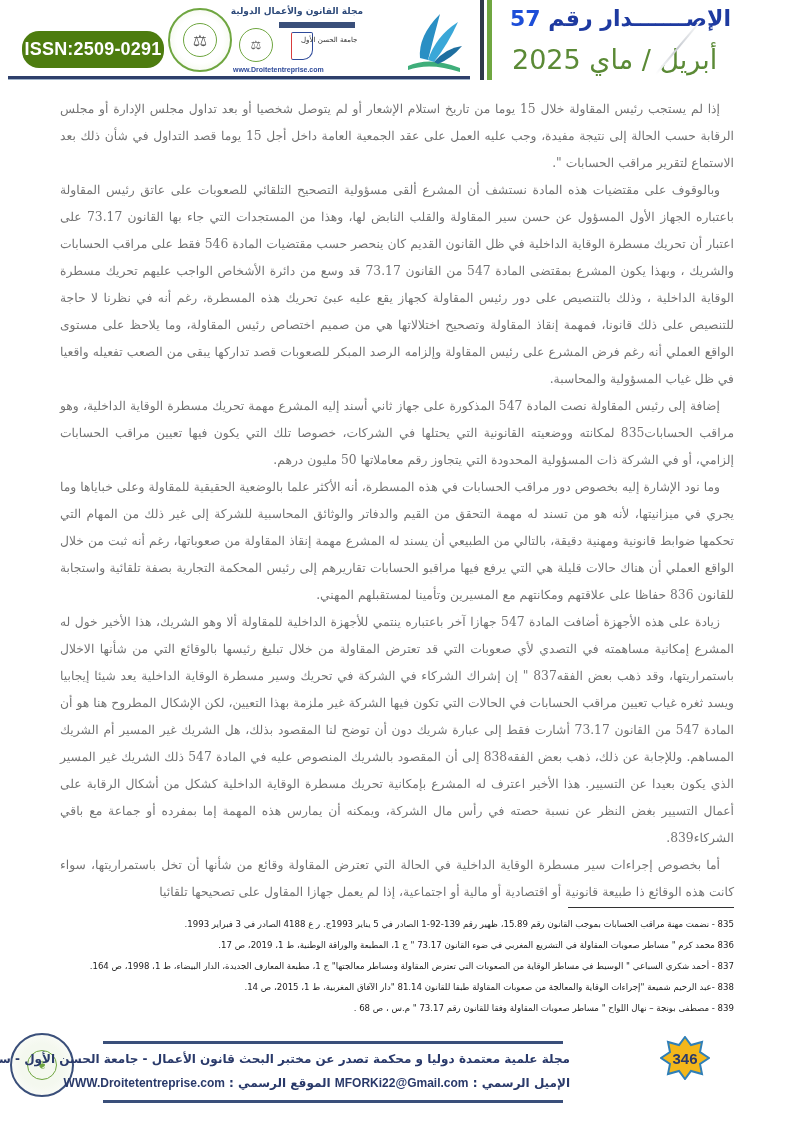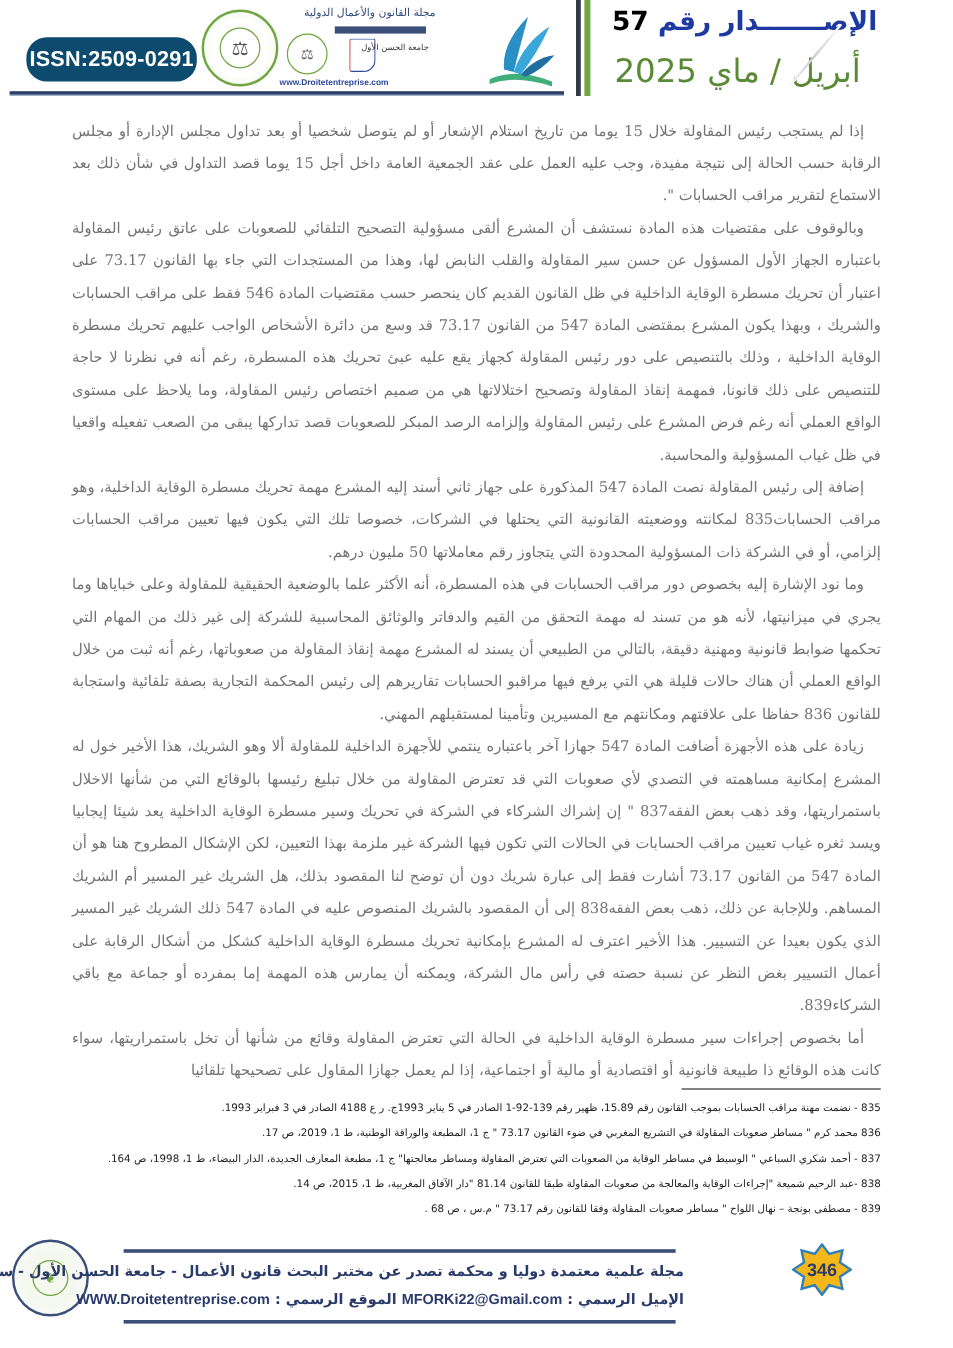--- a/index.html
+++ b/index.html
@@ -3,45 +3,45 @@
 <meta charset="utf-8">
 <style>
   * { box-sizing: border-box; margin: 0; padding: 0; }
   html, body { width: 794px; height: 1123px; background: #ffffff; overflow: hidden; }
   body { position: relative; font-family: "DejaVu Sans", sans-serif; color: #1a1a1a; }
 
   
   .header { position: absolute; left: 0; top: 0; width: 794px; height: 86px; }
   .issn-badge {
     position: absolute; left: 22px; top: 31px; width: 142px; height: 37px;
-    background: #0c4a6e; border-radius: 17px; color: #fff;
+    background: #4d7c0f; border-radius: 17px; color: #fff;
     font-family: "Liberation Sans", sans-serif; font-size: 18px; font-weight: bold;
     display: flex; align-items: center; justify-content: center; letter-spacing: 0.2px;
   }
   .lab-seal {
     position: absolute; left: 168px; top: 8px; width: 64px; height: 64px; border-radius: 50%;
     border: 2px solid #6fa640; background: radial-gradient(circle, #fff 55%, #eaf3dd 100%);
     display: flex; align-items: center; justify-content: center;
   }
   .lab-seal .inner { width: 34px; height: 34px; border-radius: 50%; border: 1.5px solid #6fa640;
     display: flex; align-items: center; justify-content: center; font-size: 16px; color: #555; }
   .journal-logo { position: absolute; left: 233px; top: 4px; width: 170px; height: 72px; }
-  .journal-title { position: absolute; right: 40px; top: 2px; font-size: 9px; color: #2e4a7a; font-weight: normal; direction: rtl; white-space: nowrap; text-align: right; }
+  .journal-title { position: absolute; right: 40px; top: 2px; font-size: 9px; color: #2e4a7a; font-weight: bold; direction: rtl; white-space: nowrap; text-align: right; }
   .journal-sub { position: absolute; left: 46px; top: 18px; width: 76px; height: 6px; background: #3a4f7a; }
   .small-seal { position: absolute; left: 6px; top: 24px; width: 34px; height: 34px; border-radius: 50%; border: 1.5px solid #6fa640; display: flex; align-items: center; justify-content: center; font-size: 12px; color: #666; }
   .uni-mark { position: absolute; left: 58px; top: 28px; width: 22px; height: 28px; border: 1.5px solid #2e4a9a; border-radius: 2px 2px 10px 2px; border-left-color: #d83c3c; }
   .uni-text { position: absolute; left: 68px; top: 32px; font-size: 7px; color: #333; direction: rtl; }
   .site-small { position: absolute; left: 0; top: 62px; font-size: 7px; color: #2e4a9a; font-weight: bold; font-family: "Liberation Sans", sans-serif; }
   .book-icon { position: absolute; left: 400px; top: 6px; width: 64px; height: 70px; }
   .header-rule { position: absolute; left: 8px; top: 76px; width: 462px; height: 3px; background: #2e3f6b; }
   .header-rule2 { position: absolute; left: 8px; top: 79px; width: 462px; height: 1px; background: #9fb2c9; }
   .vbar-dark { position: absolute; left: 480px; top: 0; width: 4px; height: 80px; background: #2f3a4a; }
   .vbar-green { position: absolute; left: 487px; top: 0; width: 5px; height: 80px; background: #6fa640; }
   .issue-line { position: absolute; left: 510px; top: 6px; font-family: "DejaVu Sans", sans-serif; font-size: 22px; font-weight: bold; color: #1e3aa0; direction: rtl; white-space: nowrap; }
-  .issue-line .num { color: #000000; }
+  .issue-line .num { color: #1d4ed8; }
   .date-line { position: absolute; left: 512px; top: 44px; font-family: "DejaVu Sans", sans-serif; font-size: 27px; font-weight: normal; color: #5b8a36; direction: rtl; white-space: nowrap; }
   .diag { position: absolute; left: 700px; top: 20px; width: 2px; height: 70px; background: linear-gradient(#fff, #c8ccd2, #fff); transform: rotate(40deg); transform-origin: top left; }
 
   
   .content { position: absolute; left: 60px; top: 96px; width: 674px; direction: rtl; text-align: justify; font-family: "DejaVu Serif", serif; font-size: 12.3px; line-height: 27px; color: #737373; }
   .content p { text-indent: 14px; margin: 0; }
 
   
   .fn-rule { position: absolute; left: 568px; top: 907px; width: 166px; height: 1px; background: #333; }
   .footnotes { position: absolute; left: 60px; top: 914px; width: 674px; direction: rtl; font-family: "DejaVu Sans", sans-serif; font-size: 8.6px; line-height: 21px; color: #222; }

